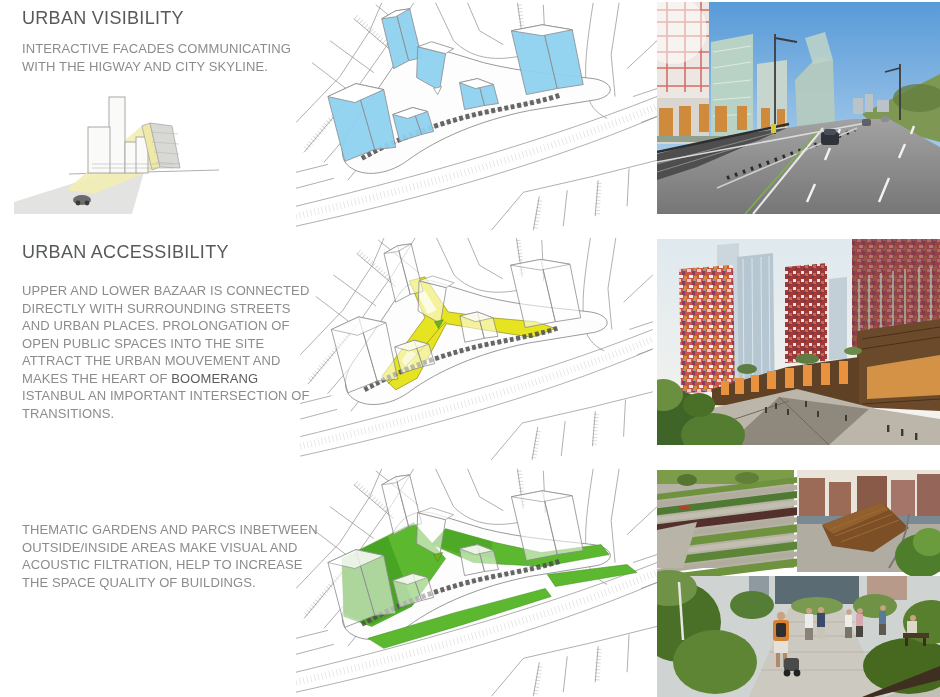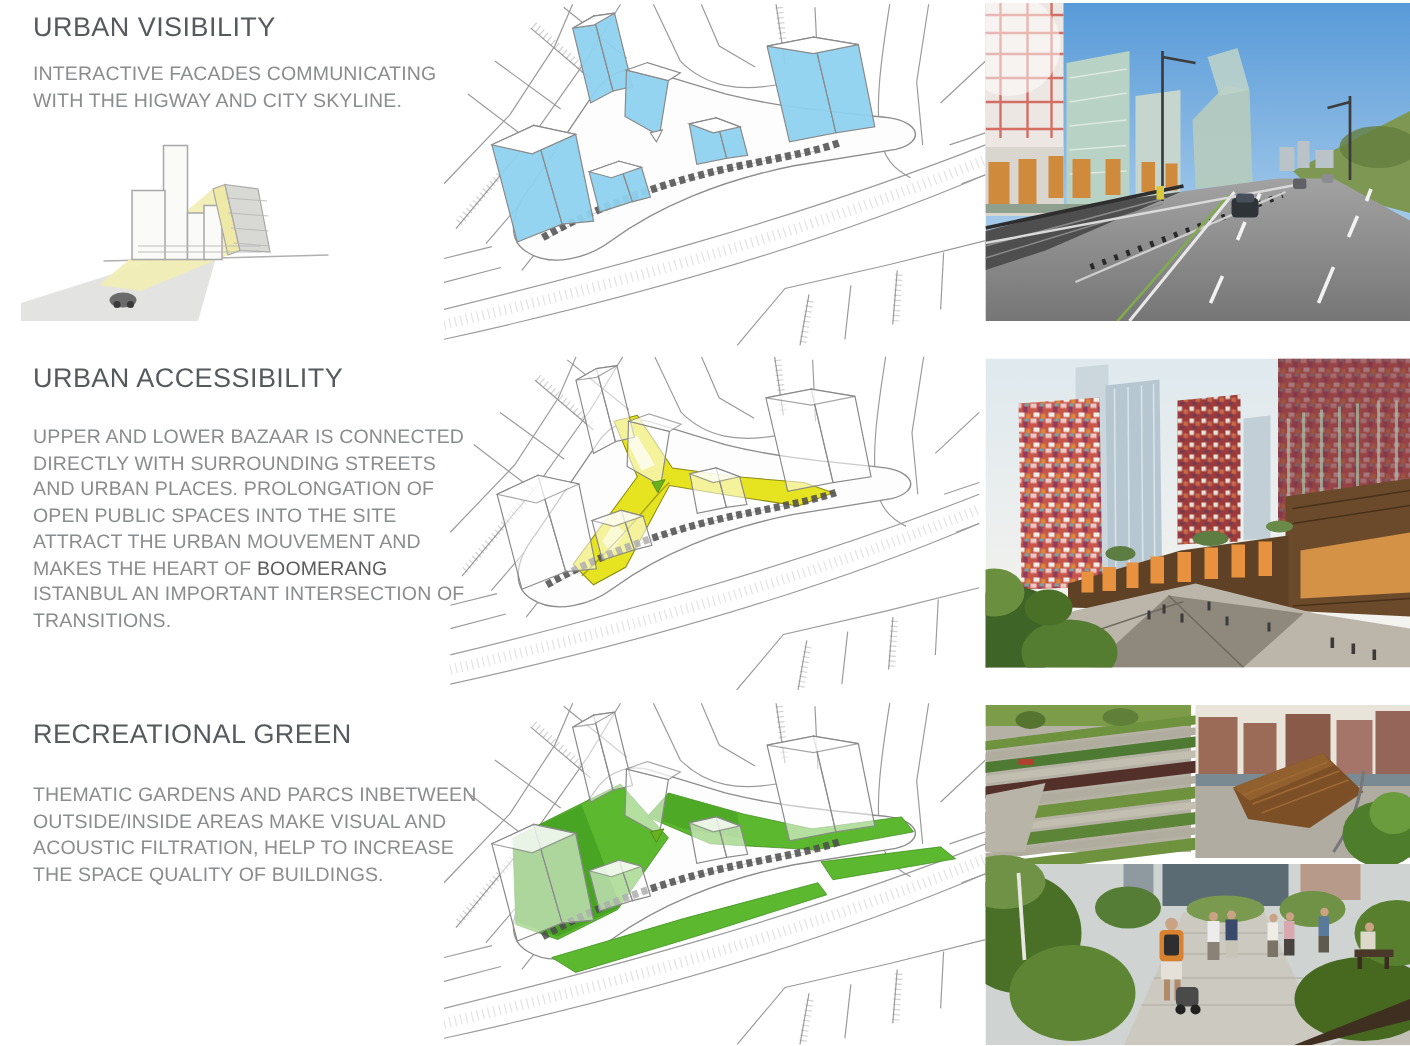--- a/index.html
+++ b/index.html
@@ -324,21 +324,20 @@
         <rect x="258" y="194" width="2.4" height="7"></rect>
     </g>
     <g>
       <ellipse cx="18" cy="182" rx="36" ry="30" fill="#3f6428"></ellipse>
       <ellipse cx="56" cy="196" rx="32" ry="22" fill="#557d31"></ellipse>
       <ellipse cx="6" cy="156" rx="20" ry="16" fill="#6a8f3f"></ellipse>
       <ellipse cx="42" cy="166" rx="16" ry="12" fill="#4a7028"></ellipse>
     </g>
   </svg>
 
-  <div class="abs sec-title" style="left:22px;top:479px">RECREATIONAL GREEN</div>
   <div class="abs sec-body" style="left:22px;top:521px;width:296px">THEMATIC GARDENS AND PARCS INBETWEEN OUTSIDE/INSIDE AREAS MAKE VISUAL AND ACOUSTIC FILTRATION, HELP TO INCREASE THE SPACE QUALITY OF BUILDINGS.</div>
 
   <svg class="abs" style="left:296px;top:466px" width="361" height="231" viewBox="0 0 362 230">
     <use href="#basemap"></use>
     <g>
       <polygon class="fill-green" points="46,92 118,56 150,92 116,140 76,160 48,150"></polygon>
       <polygon class="fill-green-dark" points="46,92 92,70 118,138 76,158 48,148" opacity=".85"></polygon>
       <polygon class="fill-green" points="150,62 200,76 246,86 306,78 314,88 248,100 178,96 136,78"></polygon>
       <polygon class="fill-green-dark" points="150,62 196,75 198,92 160,86 136,77" opacity=".6"></polygon>
       <polygon class="fill-green" points="252,108 332,98 342,106 260,120"></polygon>

